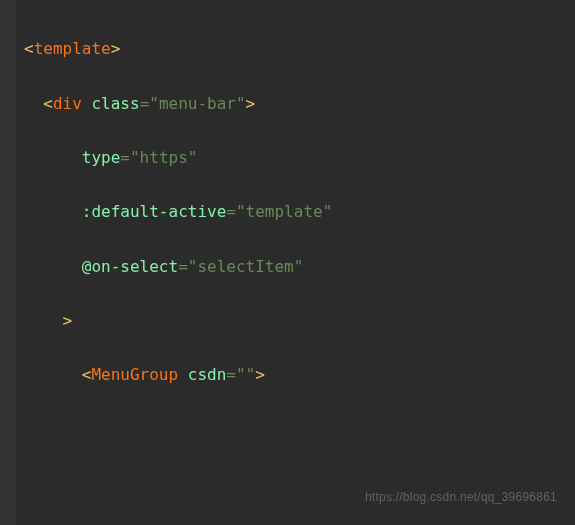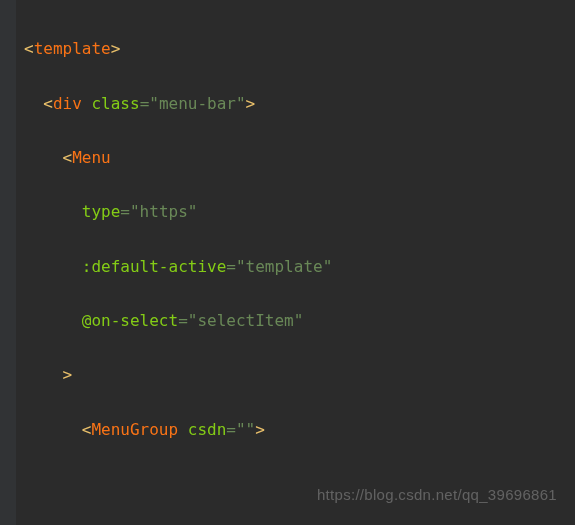--- a/index.html
+++ b/index.html
@@ -13,50 +13,49 @@
       overflow: hidden;
       position: relative;
     }
     .code-area {
       padding: 8px 0 0 24px;
       color: #a9b7c6;
       white-space: pre;
     }
     .bracket-gold { color: #e8bf6a; }
     .tag-gold { color: #f97316; }
-    .attr-gray { color: #84cc16; }
+    .attr-gray { color: #86efac; }
     .string-green { color: #698857; }
     .gutter {
       position: absolute;
       left: 0;
       top: 0;
       width: 16px;
       height: 100%;
       background: #313335;
     }
     .watermark {
       position: absolute;
       bottom: 18px;
       right: 18px;
       color: rgba(200, 200, 200, 0.35);
-      font-size: 15px;
+      font-size: 12px;
       font-family: sans-serif;
       letter-spacing: 0.02em;
     }
     .line { height: 27.2px; }
   </style>
 </head>
 <body>
 
 <div class="gutter"></div>
 
 <div class="code-area">
 <div class="line"><span class="bracket-gold">&lt;</span><span class="tag-gold">template</span><span class="bracket-gold">&gt;</span></div>
 <div class="line"><span>  </span><span class="bracket-gold">&lt;</span><span class="tag-gold">div</span><span> </span><span class="attr-gray">class</span><span class="string-green">=</span><span class="string-green">"</span><span class="string-green">menu-bar</span><span class="string-green">"</span><span class="bracket-gold">&gt;</span></div>
-<div class="line"><span>    </span><span class="bracket-gold">&lt;</span><span class="tag-gold">Menu</span></div>
 <div class="line"><span>      </span><span class="attr-gray">type</span><span class="string-green">=</span><span class="string-green">"</span><span class="string-green">https</span><span class="string-green">"</span></div>
 <div class="line"><span>      </span><span class="attr-gray">:default-active</span><span class="string-green">=</span><span class="string-green">"</span><span class="string-green">template</span><span class="string-green">"</span></div>
 <div class="line"><span>      </span><span class="attr-gray">@on-select</span><span class="string-green">=</span><span class="string-green">"</span><span class="string-green">selectItem</span><span class="string-green">"</span></div>
 <div class="line"><span>    </span><span class="bracket-gold">&gt;</span></div>
 <div class="line"><span>      </span><span class="bracket-gold">&lt;</span><span class="tag-gold">MenuGroup</span><span> </span><span class="attr-gray">csdn</span><span class="string-green">=</span><span class="string-green">"</span><span class="string-green"></span><span class="string-green">"</span><span class="bracket-gold">&gt;</span></div>
 <div class="line"></div>
 
 
 
 

